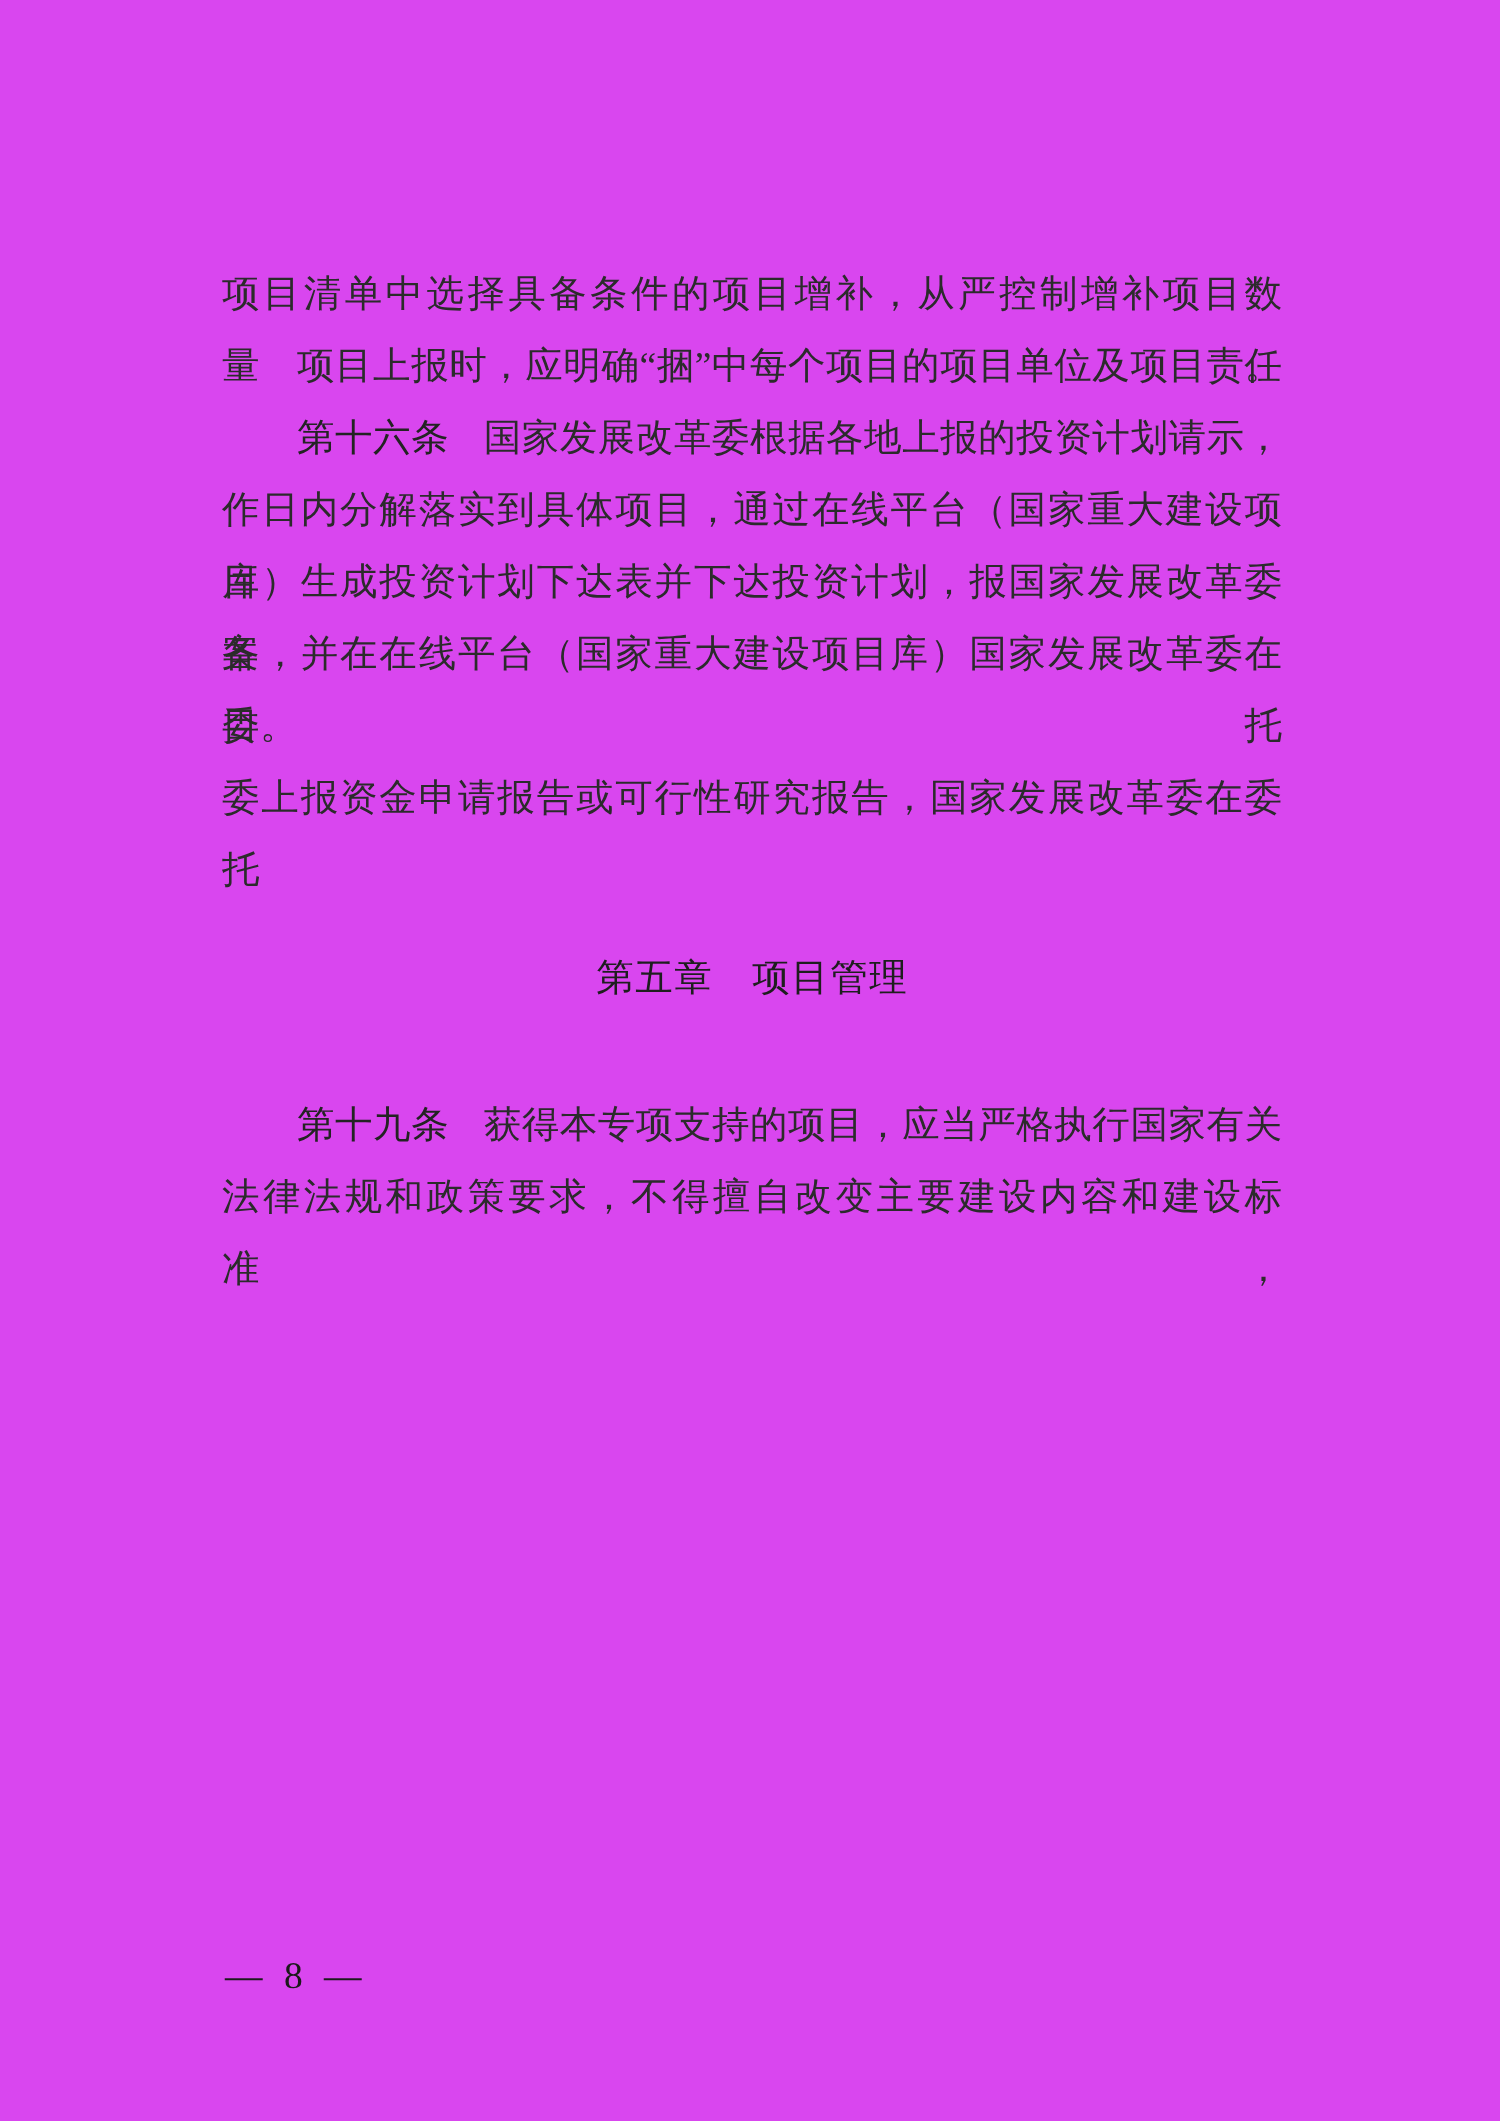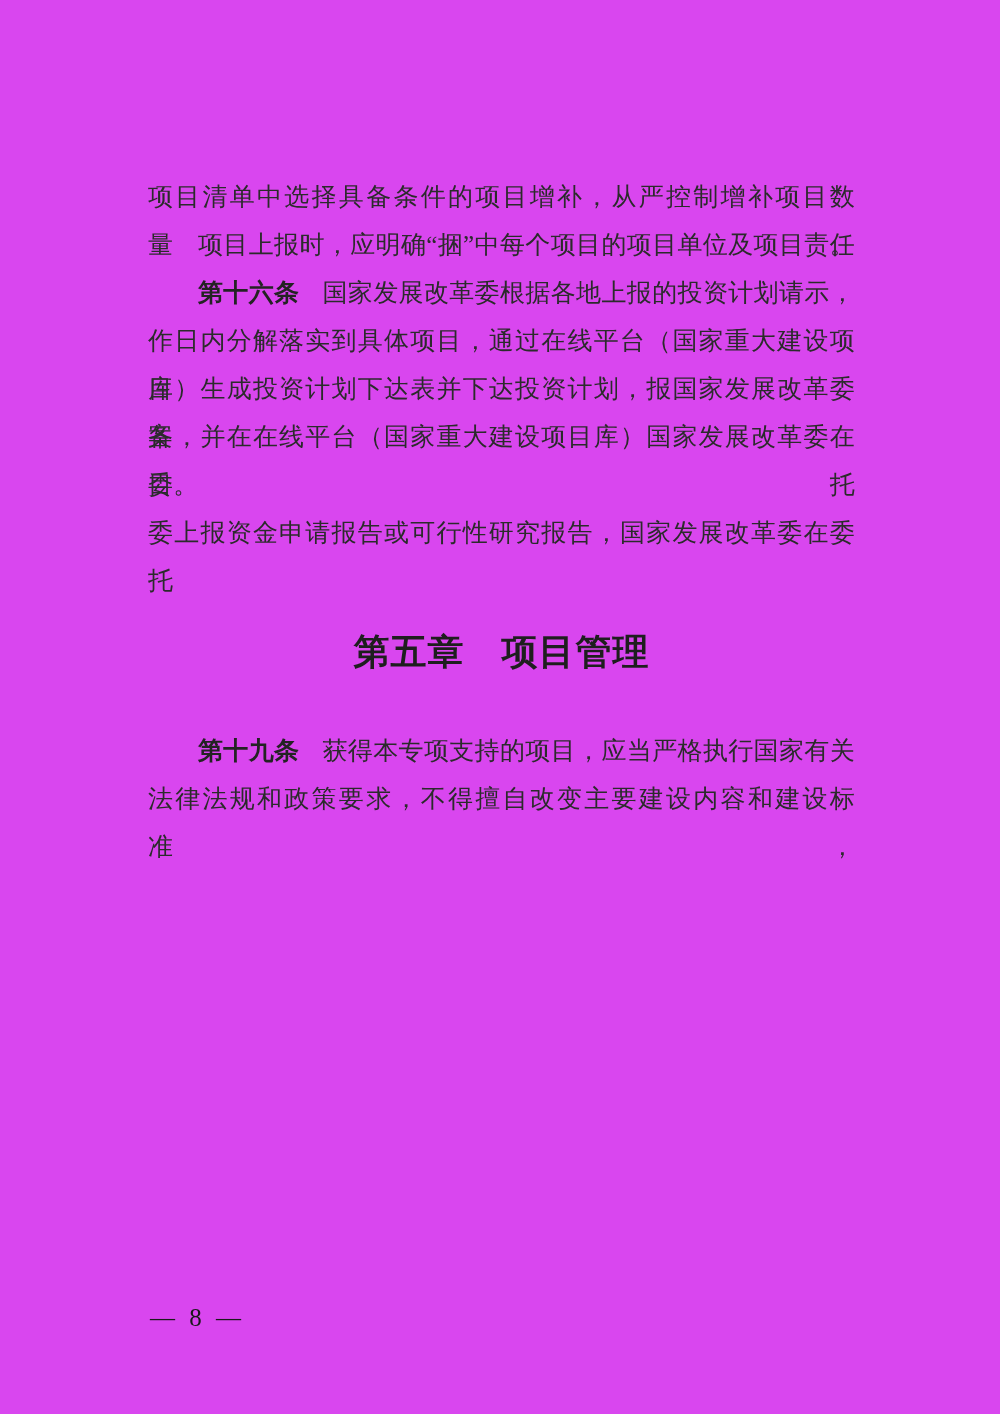--- a/index.html
+++ b/index.html
@@ -33,31 +33,31 @@
   
   .fill {
     white-space: normal;
     text-align: justify;
     text-align-last: justify;
     text-justify: inter-character;
   }
   .indent { padding-left: 50px; }
   .indent.fill { padding-left: 0; text-indent: 50px; }
   .term {
-    font-weight: 700;
+    font-weight: 400;
     margin-right: 23px;
     color: #232323;
   }
   .chapter-heading {
     margin-top: 70px;
     margin-bottom: 50px;
     text-align: center;
     font-family: "DejaVu Sans", "Liberation Sans", sans-serif;
-    font-weight: 700;
-    font-size: 36px;
+    font-weight: 400;
+    font-size: 25px;
     line-height: 50px;
     color: #1e1e1e;
     letter-spacing: 1px;
   }
   .page-number {
     position: absolute;
     left: 150px;
     top: 1300px;
     font-size: 25px;
     line-height: 36px;

